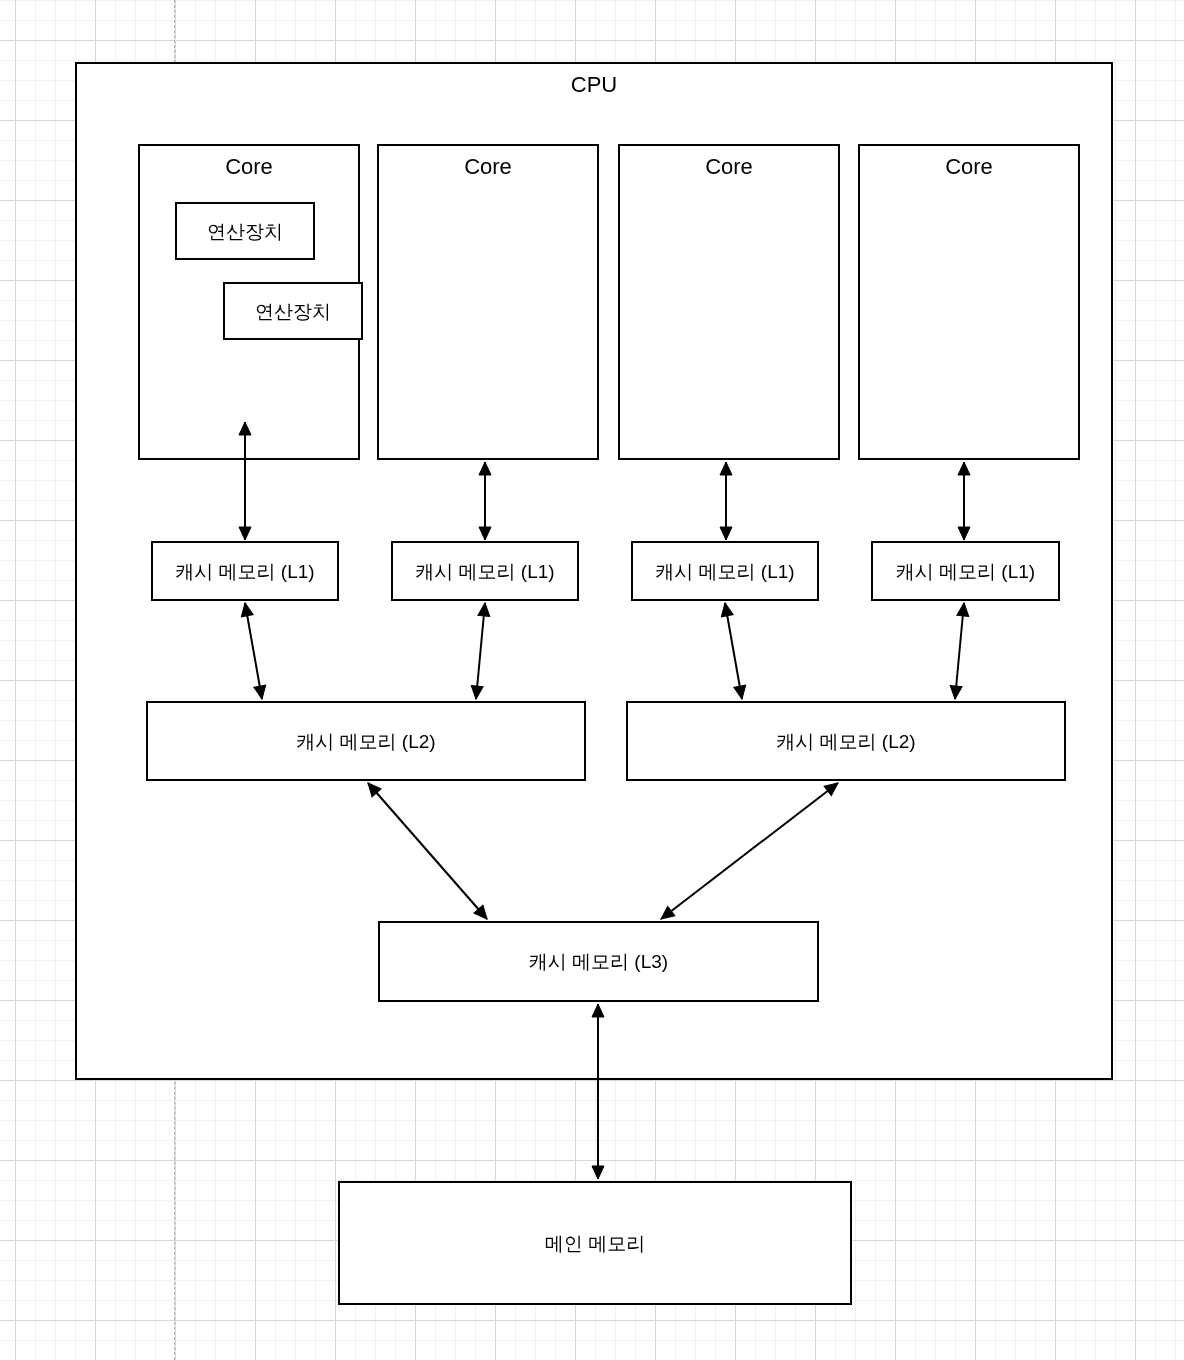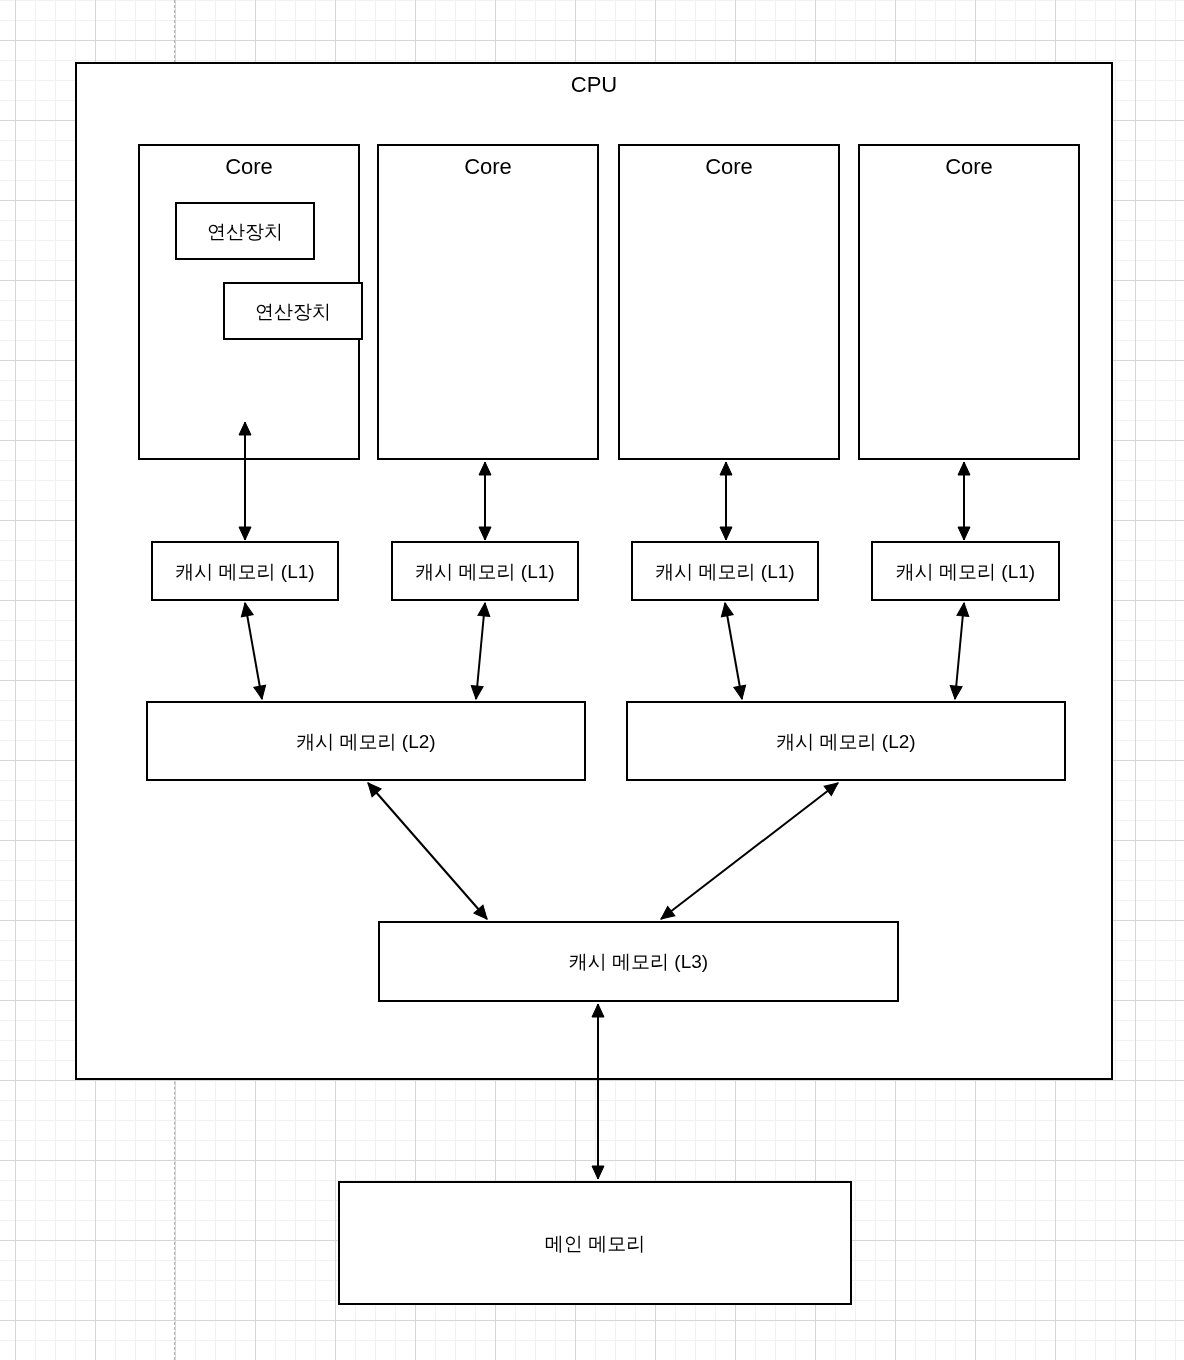--- a/index.html
+++ b/index.html
@@ -72,21 +72,21 @@
   #register-box     { left: 175px; top: 362px; width: 140px; height: 58px; }
   
   #l1-cache-box-1 { left: 151px; top: 541px; width: 188px; height: 60px; }
   #l1-cache-box-2 { left: 391px; top: 541px; width: 188px; height: 60px; }
   #l1-cache-box-3 { left: 631px; top: 541px; width: 188px; height: 60px; }
   #l1-cache-box-4 { left: 871px; top: 541px; width: 189px; height: 60px; }
   
   #l2-cache-box-1 { left: 146px; top: 701px; width: 440px; height: 80px; }
   #l2-cache-box-2 { left: 626px; top: 701px; width: 440px; height: 80px; }
   
-  #l3-cache-box   { left: 378px; top: 921px; width: 521px; height: 81px; }
+  #l3-cache-box   { left: 378px; top: 921px; width: 441px; height: 81px; }
   
   #main-memory-box { left: 338px; top: 1181px; width: 514px; height: 124px; }
 
   #arrow-layer {
     position: absolute;
     left: 0;
     top: 0;
     width: 1184px;
     height: 1360px;
     pointer-events: none;

